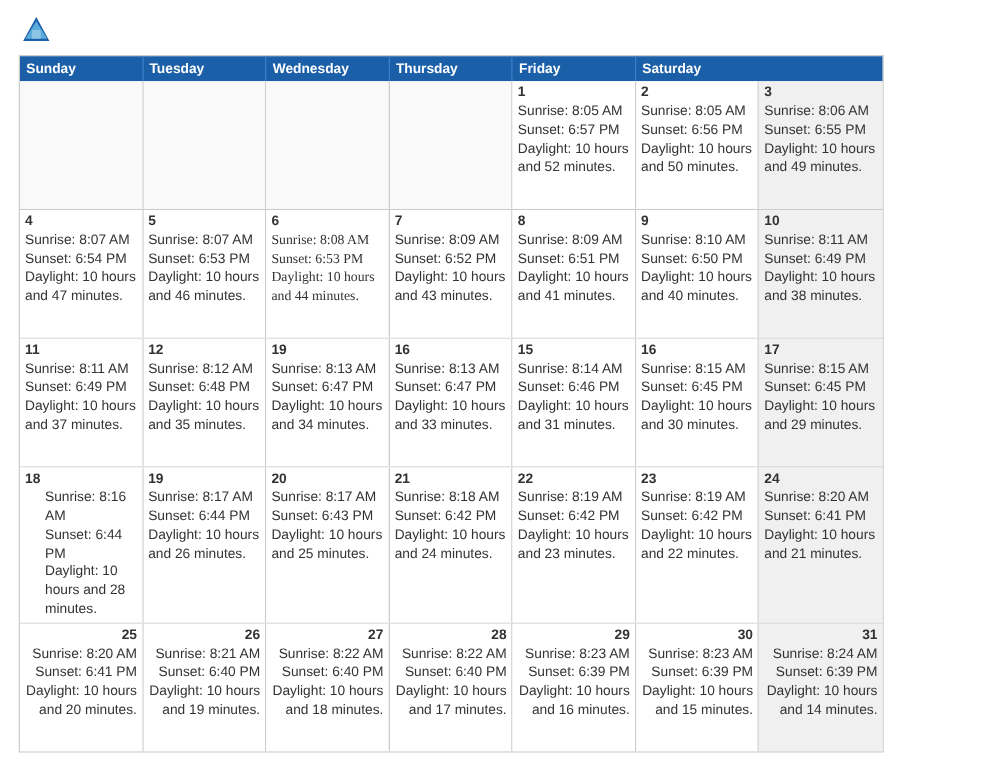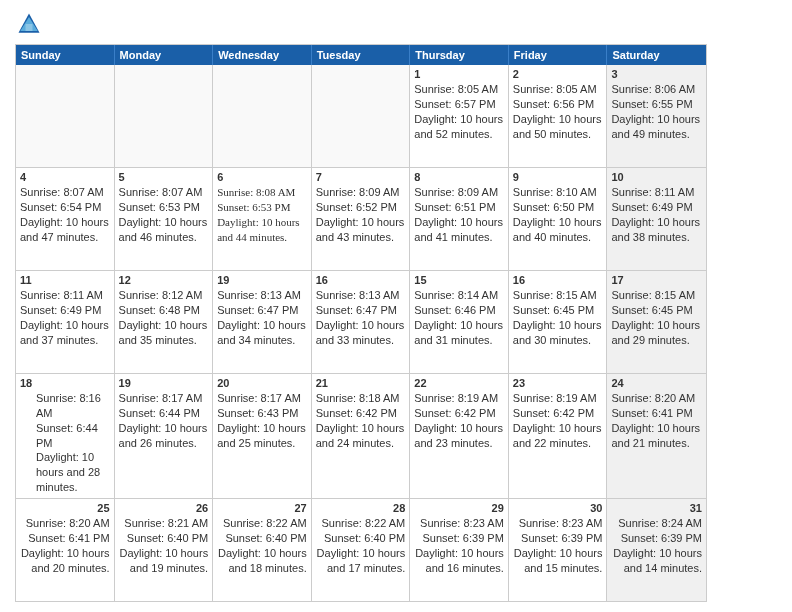--- a/index.html
+++ b/index.html
@@ -124,23 +124,22 @@
     </div>
     <div class="title-block">
       <div class="main-title"></div>
       <div class="sub-title"></div>
     </div>
   </div>
 
   <div class="calendar">
     <div class="cal-header-row" id="cal-header">
         <div class="cal-header-cell">Sunday</div>
-        <div class="cal-header-cell">Monday</div>
+        <div class="cal-header-cell">Tuesday</div>
         <div class="cal-header-cell">Wednesday</div>
-        <div class="cal-header-cell">Tuesday</div>
         <div class="cal-header-cell">Thursday</div>
         <div class="cal-header-cell">Friday</div>
         <div class="cal-header-cell">Saturday</div>
       </div>
     <div class="cal-body" id="cal-body">
         <div class="cal-week">
           <div class="cal-cell empty"></div>
           <div class="cal-cell empty"></div>
           <div class="cal-cell empty"></div>
           <div class="cal-cell empty"></div>

